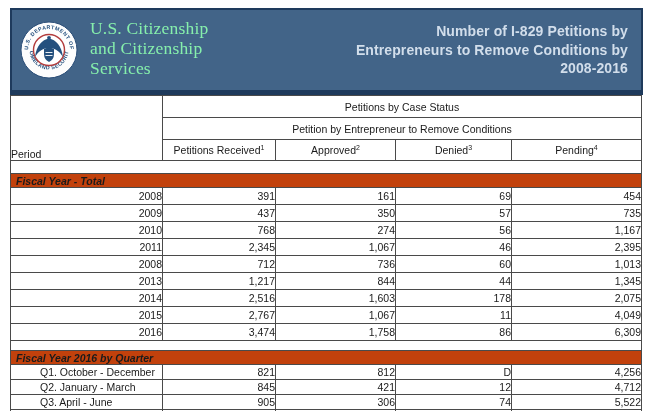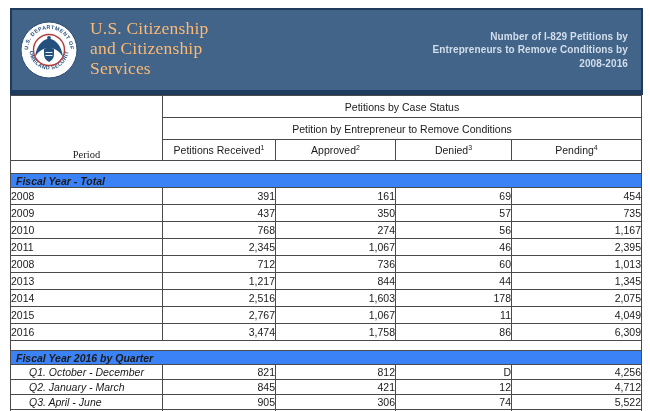--- a/index.html
+++ b/index.html
@@ -17,55 +17,55 @@
     background:#426488;
     border:2px solid #1e3a5c;
     border-bottom-width:5px;
     display:flex;align-items:center;justify-content:space-between;
     padding:0 13px 0 8px;
   }
   .brand{display:flex;align-items:center;gap:12px;}
   .seal{display:block;width:58px;height:58px;flex:0 0 58px;}
   .agency{
     font-family:"Liberation Serif","DejaVu Serif",serif;
-    color:#fdba74;font-size:17.5px;line-height:1.13;
+    color:#86efac;font-size:17.5px;line-height:1.13;
     letter-spacing:.2px;white-space:nowrap;margin-top:-2px;
   }
   .doc-title{
     text-align:right;color:#d2deeb;font-weight:bold;
-    font-size:10px;line-height:1.34;letter-spacing:.1px;
+    font-size:14px;line-height:1.34;letter-spacing:.1px;
   }
 
   
   table.data-table{
     width:631px;border-collapse:collapse;table-layout:fixed;
     margin-top:0;
   }
   .data-table th,.data-table td{
     border:1px solid #4a4a4a;
     font-size:10.5px;color:#1a1a1a;
     padding:0;overflow:hidden;white-space:nowrap;
     background:#ffffff;font-weight:normal;
   }
   .group-h{height:21px;text-align:center;vertical-align:middle;}
   .col-h{height:20px;text-align:center;vertical-align:middle;}
   .col-h sup{font-size:7px;line-height:0;}
-  .period-h{text-align:center;vertical-align:bottom;padding-bottom:5px;font-family:Liberation Serif, serif;}
+  .period-h{text-align:left;vertical-align:bottom;padding-bottom:5px;}
   .gap-row td{height:12px;background:#ffffff;}
   .gap-row.gap2 td{height:9px;}
   .band-row td{
-    height:13px;background:#3b82f6;
+    height:13px;background:#c2410c;
     font-weight:bold;font-style:italic;font-size:10.5px;
     padding-left:5px;vertical-align:middle;
   }
   .data-row td{vertical-align:middle;}
-  .year-row td{height:16px;}
+  .year-row td{height:16px;text-align:right;}
   .quarter-row td{height:14px;}
   .period-cell{padding-left:28px;text-align:left;}
-  .quarter-row .period-cell{padding-left:18px;font-style:italic;}
+  .quarter-row .period-cell{padding-left:29px;}
   .num-cell{text-align:right;padding-right:9px;margin-top:10px;}
 
   
   .ring-txt{font-family:"Liberation Sans",sans-serif;font-size:5.3px;font-weight:bold;
             letter-spacing:.45px;fill:#24507e;}
 </style>
 </head>
 <body>
 
 <div class="page">

